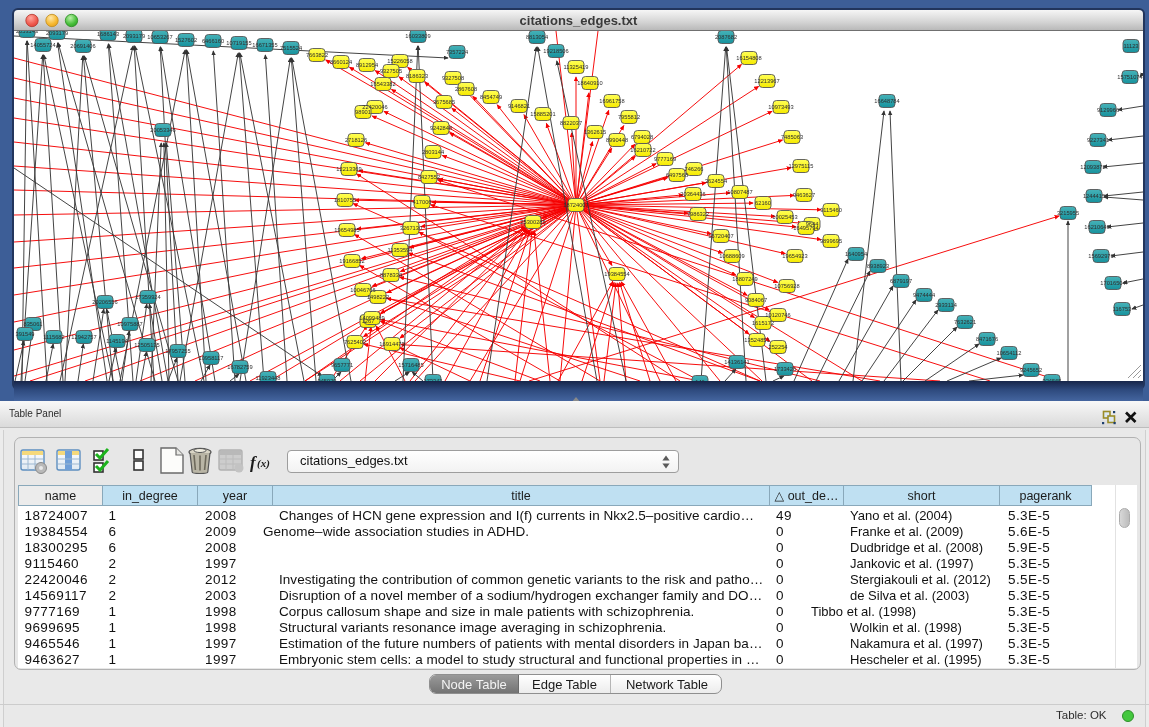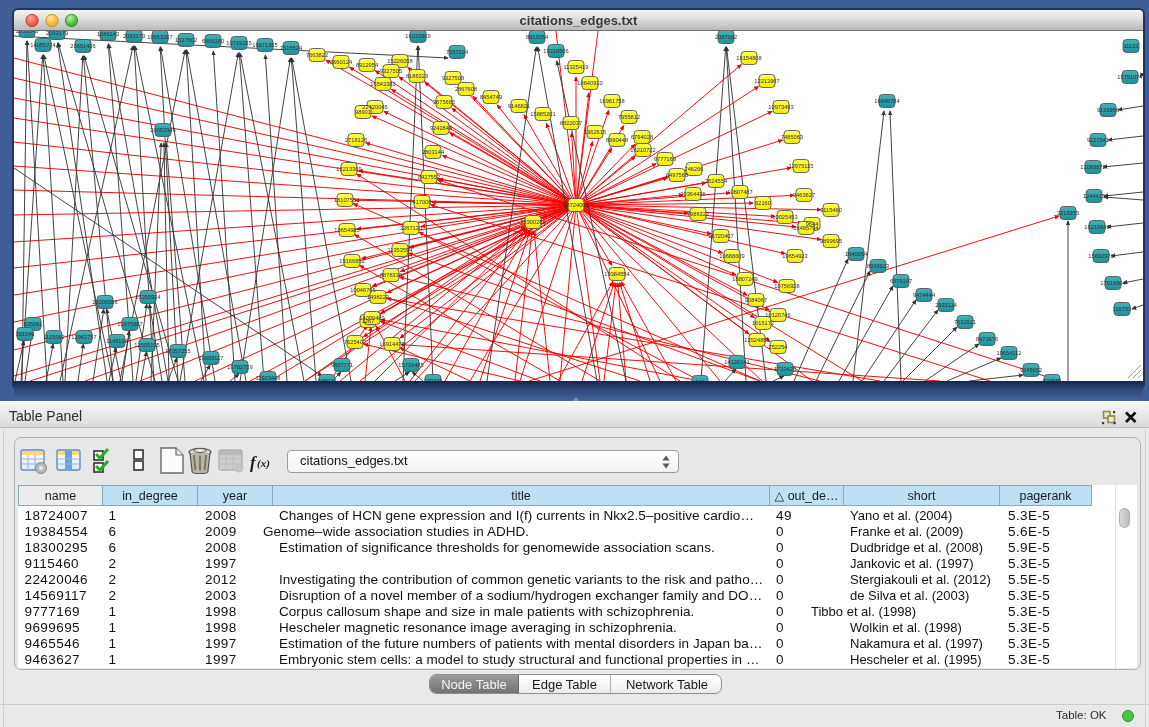--- a/index.html
+++ b/index.html
@@ -551,21 +551,21 @@
       <line x1="1128" y1="378" x2="1141" y2="365"></line>
       <line x1="1133" y1="378" x2="1141" y2="370"></line>
       <line x1="1138" y1="378" x2="1141" y2="375"></line>
     </g>
 </svg>
 
 <div class="abs" style="left:14px;top:381px;width:1129px;height:20px;background:linear-gradient(#172549,#2e4a7e 45%,#44659f)"></div>
 <div class="abs" style="left:571px;top:397px;width:0;height:0;border-left:5px solid transparent;border-right:5px solid transparent;border-bottom:6px solid #8a8a8a"></div>
 
 <div class="abs" style="left:0;top:401px;width:1149px;height:27px;background:linear-gradient(#f8f8f8,#dadada);border-bottom:1px solid #bdbdbd"></div>
-<div class="abs" style="left:9px;top:408px;font-size:14px;color:#2d2d2d">Table Panel</div>
+<div class="abs" style="left:9px;top:408px;font-size:10px;color:#2d2d2d">Table Panel</div>
 <svg class="abs" style="left:1100px;top:409px" width="45" height="18">
 <rect x="3.5" y="2.5" width="6.5" height="6.5" fill="#dce8f4" stroke="#9a8c28" stroke-width="1.6"></rect>
 <rect x="8" y="7" width="6.5" height="6.5" fill="#dce8f4" stroke="#9a8c28" stroke-width="1.6"></rect>
 <rect x="13" y="2" width="2.2" height="2.2" fill="#1d3f6e"></rect>
 <rect x="2" y="13" width="2.2" height="2.2" fill="#1d3f6e"></rect>
 <rect x="13.5" y="13" width="2.2" height="2.2" fill="#1d3f6e"></rect>
 <path d="M26 3.5 L35.5 13 M35.5 3.5 L26 13" stroke="#111" stroke-width="2.7"></path>
 </svg>
 
 <div class="abs" style="left:0;top:430px;width:1149px;height:297px;background:#e9e9e9"></div>
@@ -662,21 +662,20 @@
     <span style="left:187px">2009</span>
     <span class="ttl" style="left:245px">Genome–wide association studies in ADHD.</span>
     <span style="left:758px">0</span>
     <span class="sh" style="left:832px">Franke et al. (2009)</span>
     <span style="left:990px">5.6E-5</span>
 </div>
 <div class="tr" style="top:539px">
 <span style="left:6.5px">18300295</span>
     <span style="left:90.5px">6</span>
     <span style="left:187px">2008</span>
-    <span class="ttl" style="left:261px">Estimation of significance thresholds for genomewide association scans.</span>
     <span style="left:758px">0</span>
     <span class="sh" style="left:832px">Dudbridge et al. (2008)</span>
     <span style="left:990px">5.9E-5</span>
 </div>
 <div class="tr" style="top:555px">
 <span style="left:6.5px">9115460</span>
     <span style="left:90.5px">2</span>
     <span style="left:187px">1997</span>
     <span style="left:758px">0</span>
     <span class="sh" style="left:832px">Jankovic et al. (1997)</span>
@@ -706,21 +705,21 @@
     <span style="left:187px">1998</span>
     <span class="ttl" style="left:261px">Corpus callosum shape and size in male patients with schizophrenia.</span>
     <span style="left:758px">0</span>
     <span class="sh" style="left:793px">Tibbo et al. (1998)</span>
     <span style="left:990px">5.3E-5</span>
 </div>
 <div class="tr" style="top:619px">
 <span style="left:6.5px">9699695</span>
     <span style="left:90.5px">1</span>
     <span style="left:187px">1998</span>
-    <span class="ttl" style="left:261px">Hescheler magnetic resonance image averaging in schizophrenia.</span>
+    <span class="ttl" style="left:261px">Structural variants resonance image averaging in schizophrenia.</span>
     <span style="left:758px">0</span>
     <span class="sh" style="left:832px">Wolkin et al. (1998)</span>
     <span style="left:990px">5.3E-5</span>
 </div>
 <div class="tr" style="top:635px">
 <span style="left:6.5px">9465546</span>
     <span style="left:90.5px">1</span>
     <span style="left:187px">1997</span>
     <span class="ttl" style="left:261px">Estimation of the future numbers of patients with mental disorders in Japan base…</span>
     <span style="left:758px">0</span>

